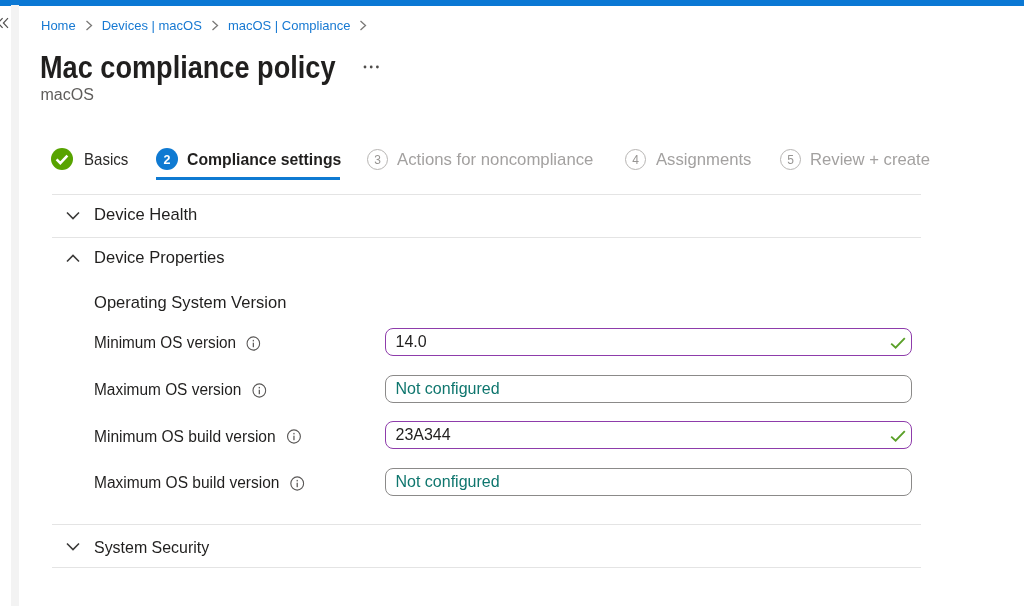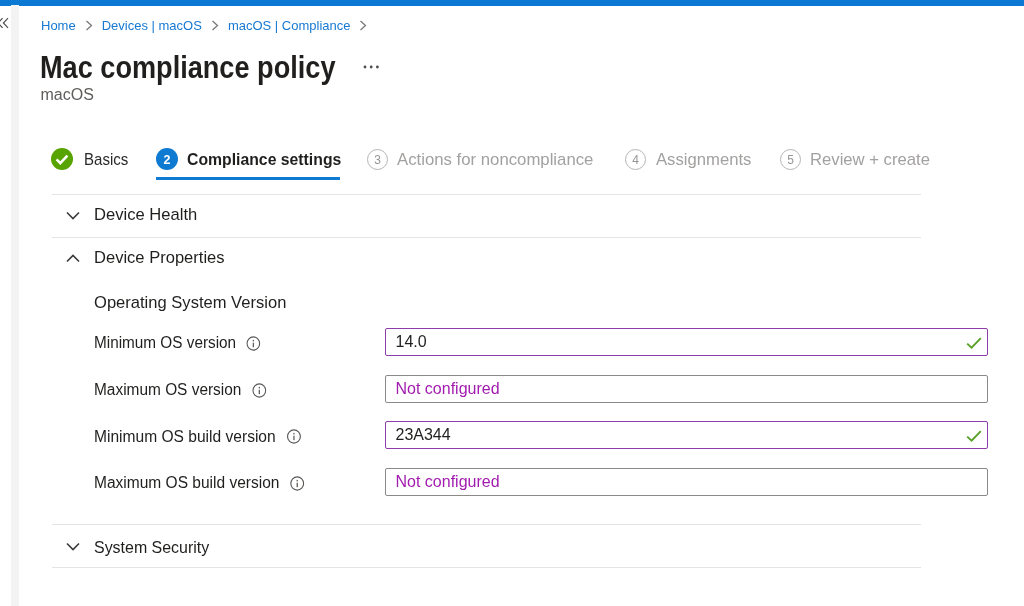--- a/index.html
+++ b/index.html
@@ -22,24 +22,24 @@
   .ringnum { width:21px; height:21px; border-radius:50%; border:1.5px solid #b7b5b3;
      color:#979593; font-size:12px; display:flex; align-items:center; justify-content:center; top:149px; }
   #underline { left:156px; top:176.5px; width:184px; height:3px; background:#0f7ad2; }
 
   .divider { height:1px; background:#e4e4e4; left:52px; width:869px; }
   .chev { left:66px; width:14px; height:9px; } .chev svg { display:block; } #collapse svg { display:block; }
   .secttxt { left:94px; font-size:17px; color:#201f1e; transform-origin:0 0; }
 
   .lbl { left:94px; font-size:16px; color:#201f1e; white-space:nowrap; display:flex; align-items:center; transform-origin:0 0; }
   .info { margin-left:11px; display:block; }
-  .inp { left:385px; width:603px; height:28px; background:#fff; border:1px solid #8b8a89;
-     font-size:16px; display:flex; align-items:center; padding-left:9.5px; color:#201f1e; border-radius:2px; }
+  .inp { left:385px; width:527px; height:28px; background:#fff; border:1px solid #8b8a89;
+     font-size:16px; display:flex; align-items:center; padding-left:9.5px; color:#201f1e; border-radius:8px; }
   .inp.dirty { border-color:#8e3cab; }
-  .ph { color:#a21caf; }
+  .ph { color:#0f766e; }
   .inpchk { position:absolute; right:5px; top:7.5px; }
 </style>
 </head>
 <body>
 <div class="abs" id="topbar"></div>
 <div class="abs" id="strip"></div>
 <div class="abs" id="collapse">
   <svg width="11" height="12" viewBox="0 0 11 12">
     <path d="M4.6 1.2 L0 6 L4.6 10.8 M10 1.2 L5.4 6 L10 10.8" fill="none" stroke="#525150" stroke-width="1.2"></path>
   </svg>

